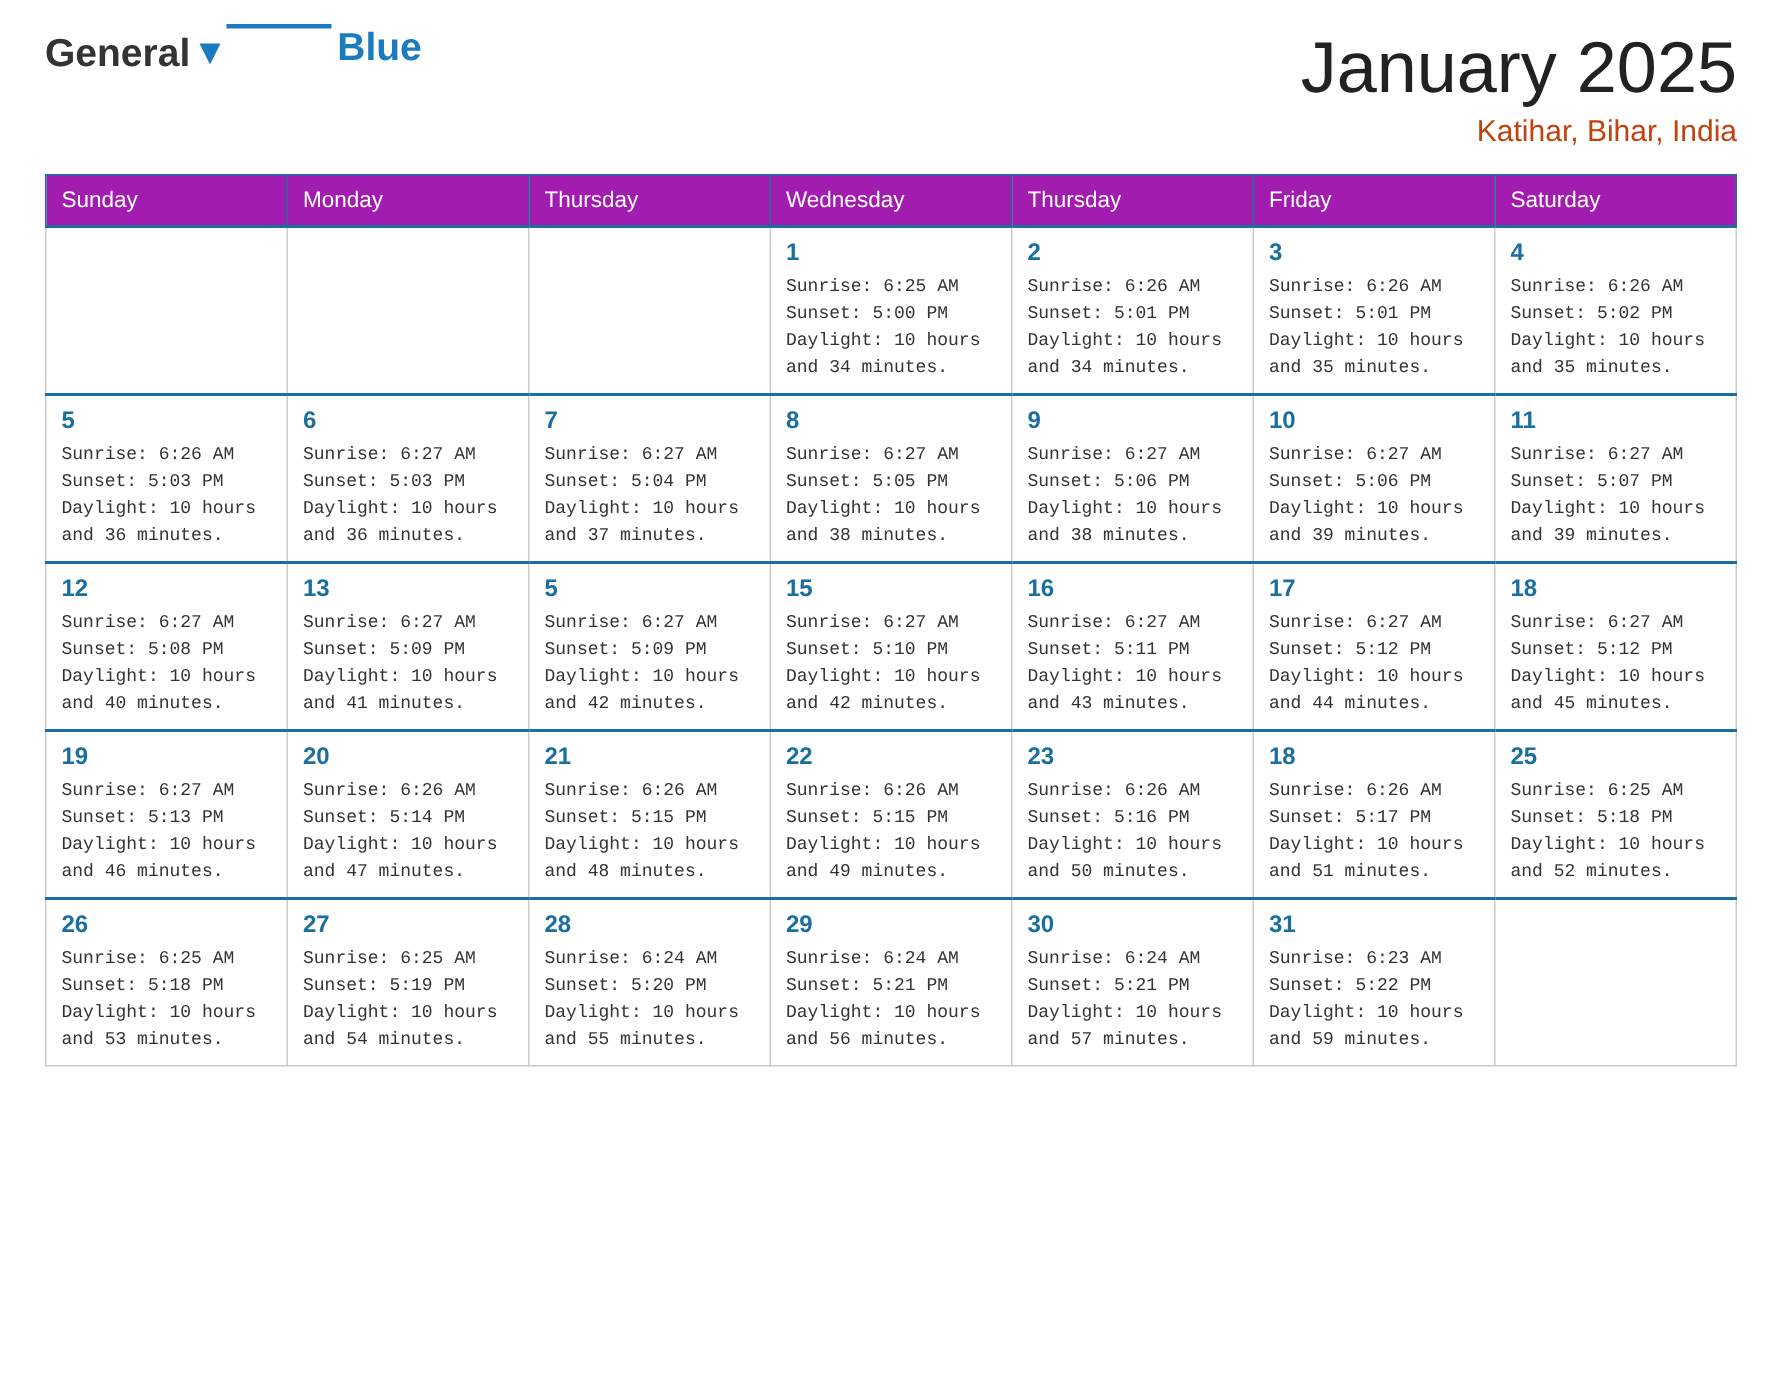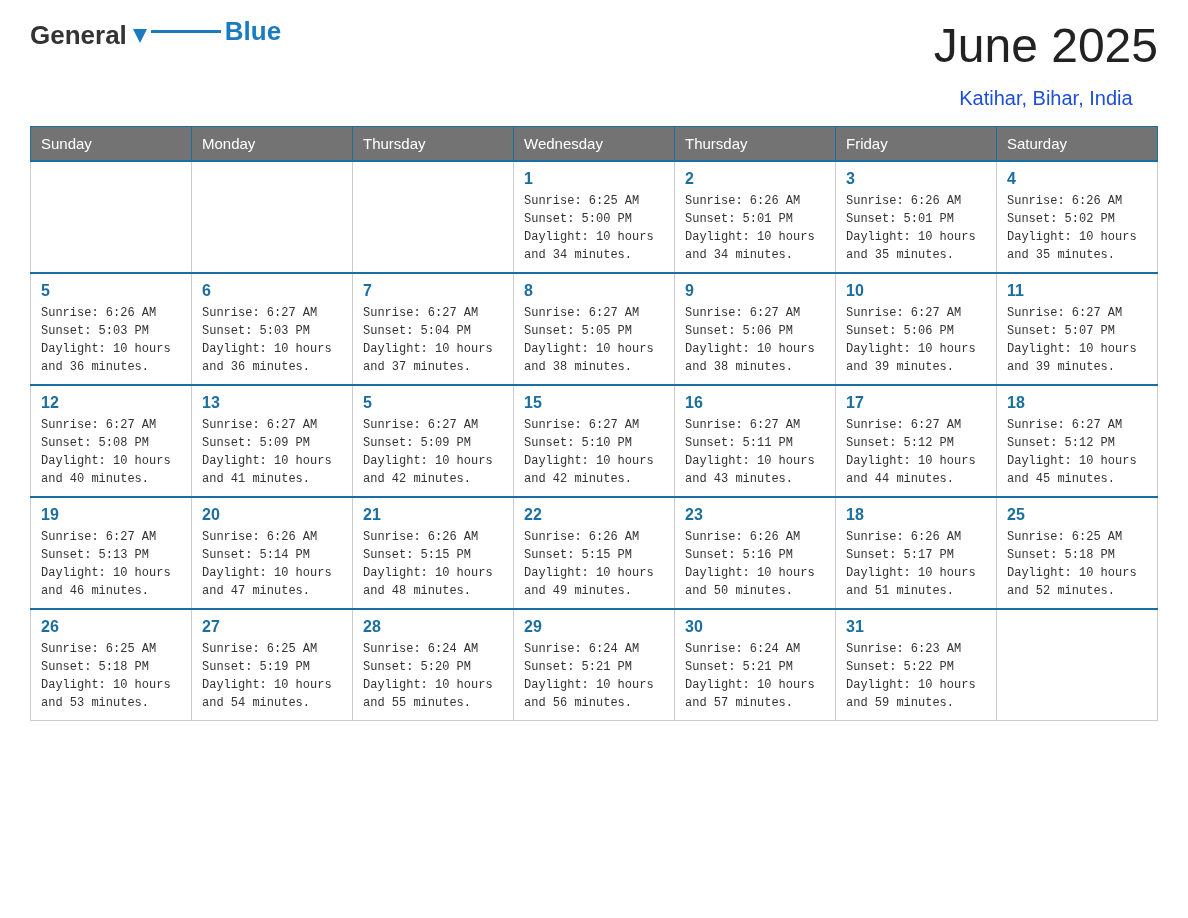--- a/index.html
+++ b/index.html
@@ -25,31 +25,30 @@
       text-align: right;
     }
     .month-title {
       font-size: 48px;
       font-weight: normal;
       color: #222;
       line-height: 1.1;
     }
     .location-title {
       font-size: 20px;
-      color: #1d4ed8;
-      margin-top: 14px;
-      text-align: center;
+      color: #c2410c;
+      margin-top: 4px;
     }
     table {
       width: 100%;
       border-collapse: collapse;
       table-layout: fixed;
     }
     th {
-      background-color: #737373;
+      background-color: #a21caf;
       color: #fff;
       padding: 8px 10px;
       text-align: left;
       font-size: 15px;
       font-weight: normal;
       border: 1px solid #1a6ea0;
     }
     td {
       border: 1px solid #ccc;
       vertical-align: top;
@@ -82,27 +81,27 @@
 <body>
 
 <div class="header">
   <div class="logo">
     <div style="display:flex;align-items:center;">
       <span style="font-size:26px;font-weight:bold;color:#333;">General</span>
       <svg width="22" height="22" viewBox="0 0 22 22" style="margin-left:2px;">
         <polygon points="4,4 18,4 11,18" fill="#1a7bbf"></polygon>
       </svg>
     </div>
-    <div style="display:flex;align-items:center;margin-top:-4px;">
+    <div style="display:flex;align-items:flex-start;margin-top:-4px;">
       <div style="width:70px;height:3px;background:#1a7bbf;margin-right:4px;"></div>
       <span style="font-size:26px;font-weight:bold;color:#1a7bbf;">Blue</span>
     </div>
   </div>
   <div class="title-section">
-    <div class="month-title">June 2025</div>
+    <div class="month-title">January 2025</div>
     <div class="location-title">Katihar, Bihar, India</div>
   </div>
 </div>
 
 <table>
   <thead>
     <tr>
     <th>Sunday</th>
         <th>Monday</th>
         <th>Thursday</th>

